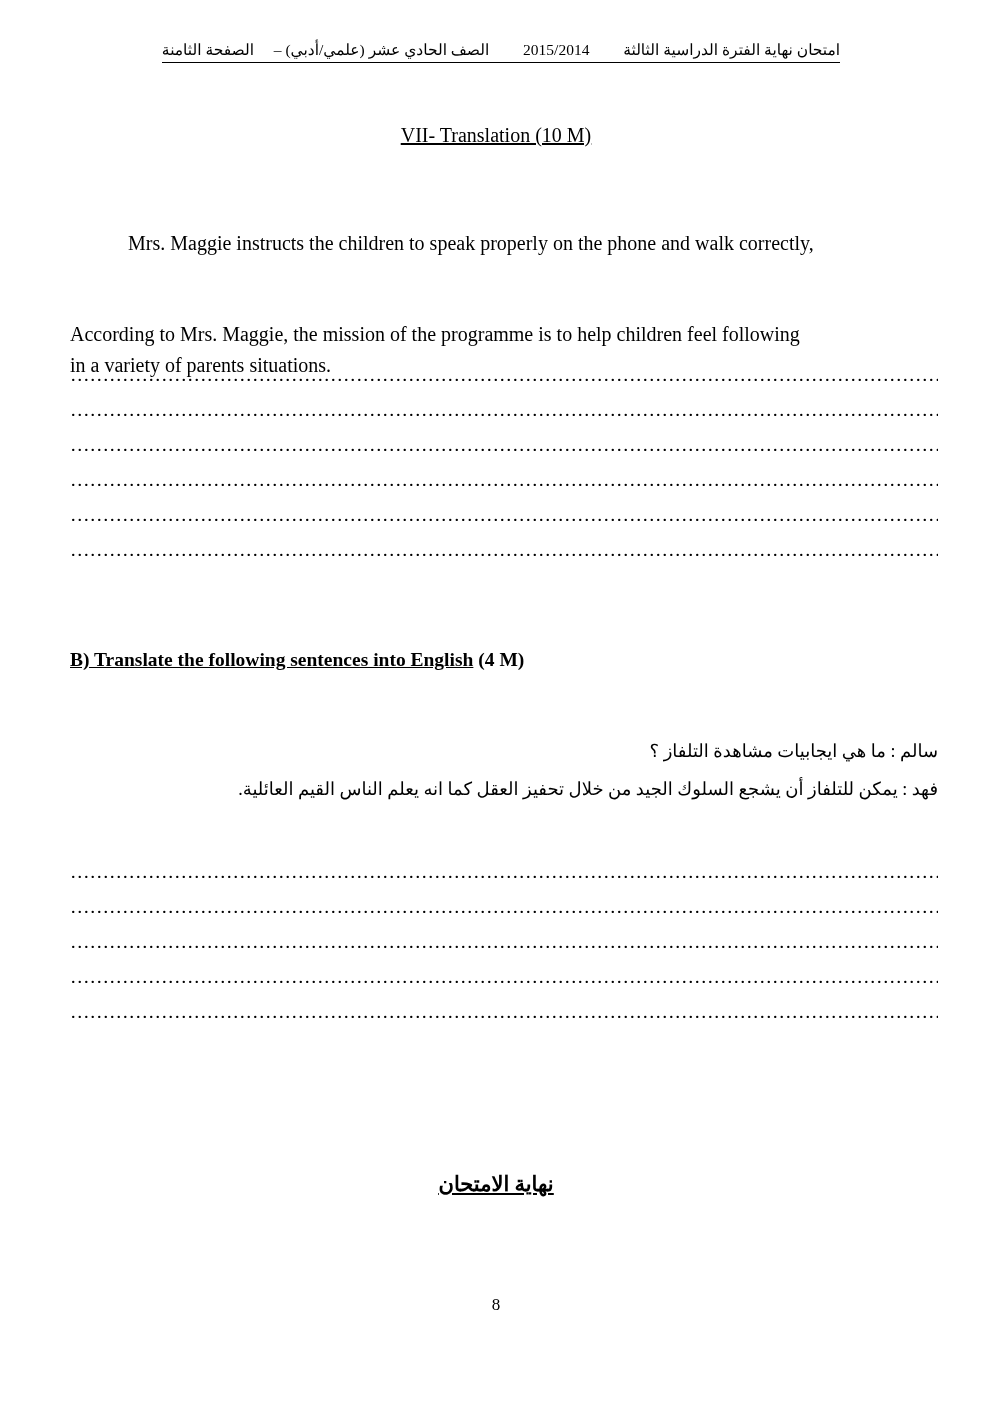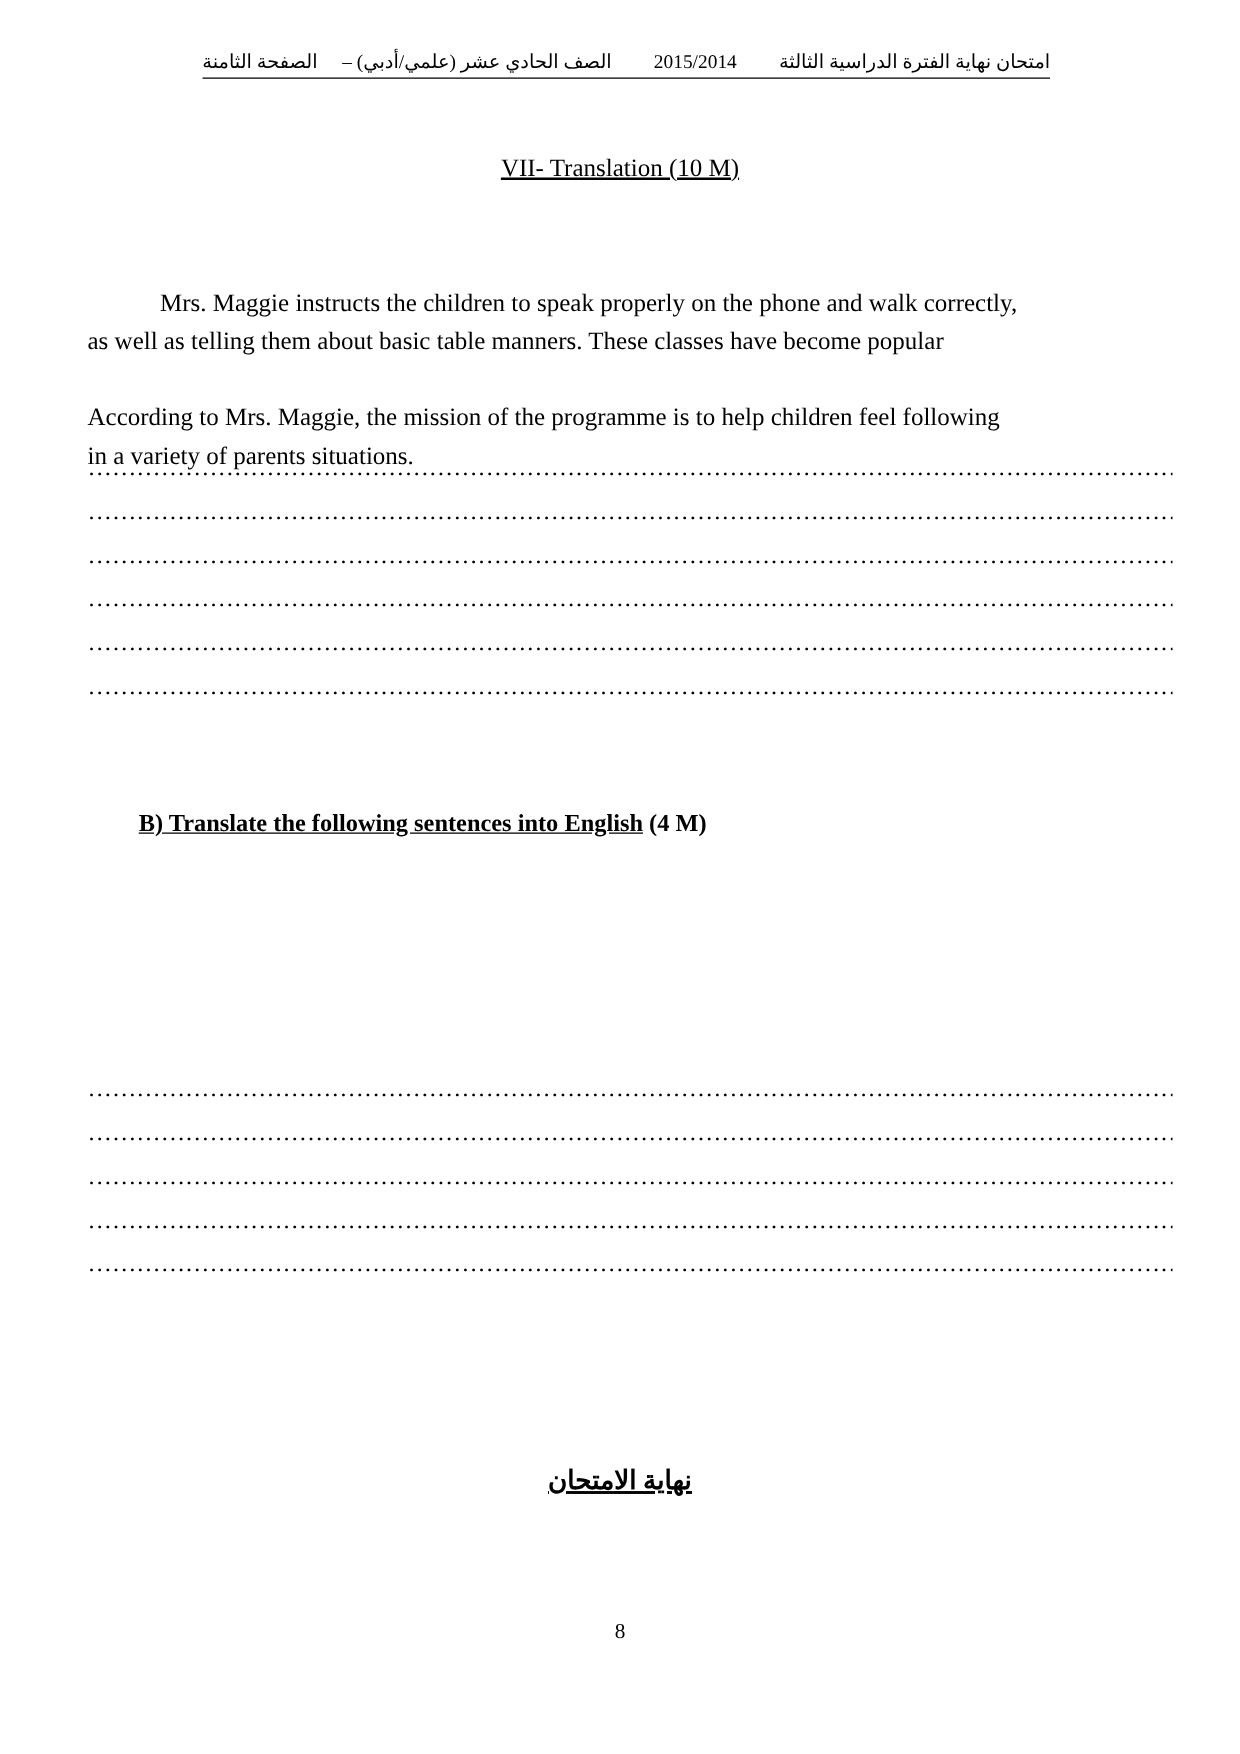--- a/index.html
+++ b/index.html
@@ -77,21 +77,20 @@
   .section-a-title .u {
     text-decoration: underline;
   }
 
   .section-b-title {
     position: absolute;
     top: 649px;
     left: 70px;
     font-size: 19.5px;
     font-weight: bold;
-    margin-left: 41px;
   }
   .section-b-title .u {
     text-decoration: underline;
   }
 
   
   .passage {
     position: absolute;
     top: 228px;
     left: 70px;
@@ -180,40 +179,44 @@
     </span>
   </div>
 
   <div class="main-title">
     <span class="u">VII- Translation   (10 M)</span>
   </div>
 
 
   <div class="passage">
     <span class="indent"></span><span>Mrs. Maggie instructs the children to speak properly on the phone and walk correctly,</span><br>
-    <span>as well as telling them about basic table manners.  These classes have become popular</span><br>
+    <br>
     <br>
     <span>According to Mrs. Maggie, the mission of the programme is to help children feel following</span><br>
     <span>in a variety of parents situations.</span>
   </div>
 
   <div class="dots-block" id="dots-a">
     <div class="dots-line">…………………………………………………………………………………………………………………………</div>
     <div class="dots-line">…………………………………………………………………………………………………………………………</div>
     <div class="dots-line">…………………………………………………………………………………………………………………………</div>
     <div class="dots-line">…………………………………………………………………………………………………………………………</div>
     <div class="dots-line">…………………………………………………………………………………………………………………………</div>
     <div class="dots-line">…………………………………………………………………………………………………………………………</div>
   </div>
 
   <div class="section-b-title">
     <span class="u">B) Translate the following sentences into English</span>
     <span>(4 M)</span>
   </div>
 
+  <div class="arabic-block" id="arabic-dialogue">
+    <div class="arabic-line">سالم : ما هي ايجابيات مشاهدة التلفاز ؟</div>
+    <div class="arabic-line">فهد : يمكن للتلفاز أن يشجع السلوك الجيد من خلال تحفيز العقل كما انه  يعلم الناس القيم العائلية.</div>
+  </div>
 
   <div class="dots-block" id="dots-b">
     <div class="dots-line">…………………………………………………………………………………………………………………………</div>
     <div class="dots-line">…………………………………………………………………………………………………………………………</div>
     <div class="dots-line">…………………………………………………………………………………………………………………………</div>
     <div class="dots-line">…………………………………………………………………………………………………………………………</div>
     <div class="dots-line">…………………………………………………………………………………………………………………………</div>
   </div>
 
   <div class="end-note">

